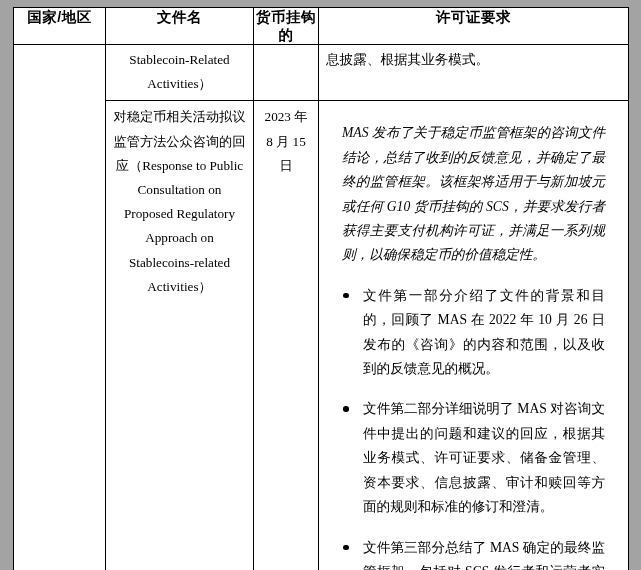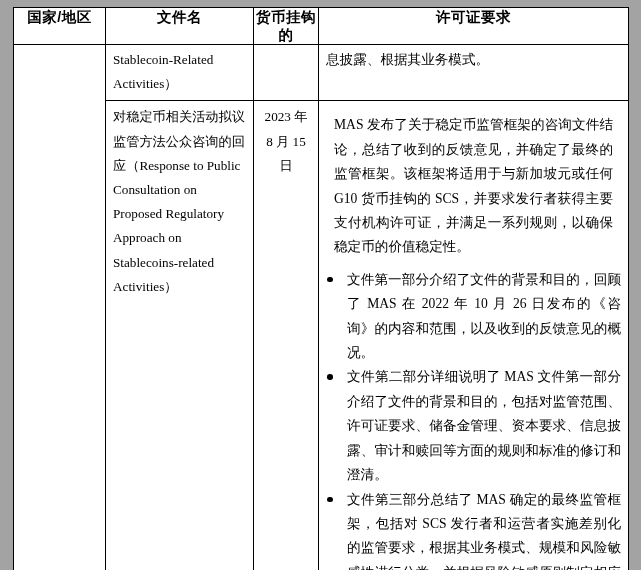--- a/index.html
+++ b/index.html
@@ -65,51 +65,52 @@
     font-size: 13.6px;
     line-height: 24.4px;
     text-align: justify;
     text-justify: inter-ideograph;
     word-break: break-word;
   }
 
   .txt-name {
     font-size: 13.2px;
     line-height: 24.2px;
-    text-align: left;
+    text-align: center;
   }
 
   .txt-date {
     font-size: 13.2px;
     line-height: 24.2px;
     text-align: center;
   }
 
   
   .row-cont td { height: 50px; }
   .row-cont .cell-inner { padding-top: 3px; }
 
   
   .row-main td { height: 470px; }
 
   .country-cell .cell-inner { padding: 0; }
 
   .para {
-    margin: 8px;
+    margin: 16px;
+    font-style: italic;
   }
 
   ul.bullets {
     list-style: none;
     margin: 0;
     padding: 0;
   }
   ul.bullets > li {
     position: relative;
     padding-left: 21px;
-    margin: 0;
+    margin: 16px;
     font-size: 13.6px;
     line-height: 24.4px;
     text-align: justify;
     text-justify: inter-ideograph;
   }
   ul.bullets > li .bullet-dot {
     position: absolute;
     left: 1px;
     top: 9px;
     width: 5.5px;
@@ -180,21 +181,21 @@
         <td>
           <div class="cell-inner">
             <p class="txt para">MAS 发布了关于稳定币监管框架的咨询文件结论，总结了收到的反馈意见，并确定了最终的监管框架。该框架将适用于与新加坡元或任何 G10 货币挂钩的 SCS，并要求发行者获得主要支付机构许可证，并满足一系列规则，以确保稳定币的价值稳定性。</p>
             <ul class="bullets">
               <li>
                 <span class="bullet-dot"></span>
                 <span>文件第一部分介绍了文件的背景和目的，回顾了 MAS 在 2022 年 10 月 26 日发布的《咨询》的内容和范围，以及收到的反馈意见的概况。</span>
               </li>
               <li>
                 <span class="bullet-dot"></span>
-                <span>文件第二部分详细说明了 MAS 文件第一部分介绍了文件的背景和目的，包括对监管范围、许可证要求、储备金管理、资本要求、信息披露、审计和赎回等方面的规则和标准的修订和澄清。</span>
+                <span>文件第二部分详细说明了 MAS 对咨询文件中提出的问题和建议的回应，根据其业务模式、许可证要求、储备金管理、资本要求、信息披露、审计和赎回等方面的规则和标准的修订和澄清。</span>
               </li>
               <li>
                 <span class="bullet-dot"></span>
                 <span>文件第三部分总结了 MAS 确定的最终监管框架，包括对 SCS 发行者和运营者实施差别化的监管要求，根据其业务模式、规模和风险敏感性进行分类，并根据风险敏感原则制定相应的规则。</span>
               </li>
 
             </ul>
           </div>
         </td>
       </tr>

